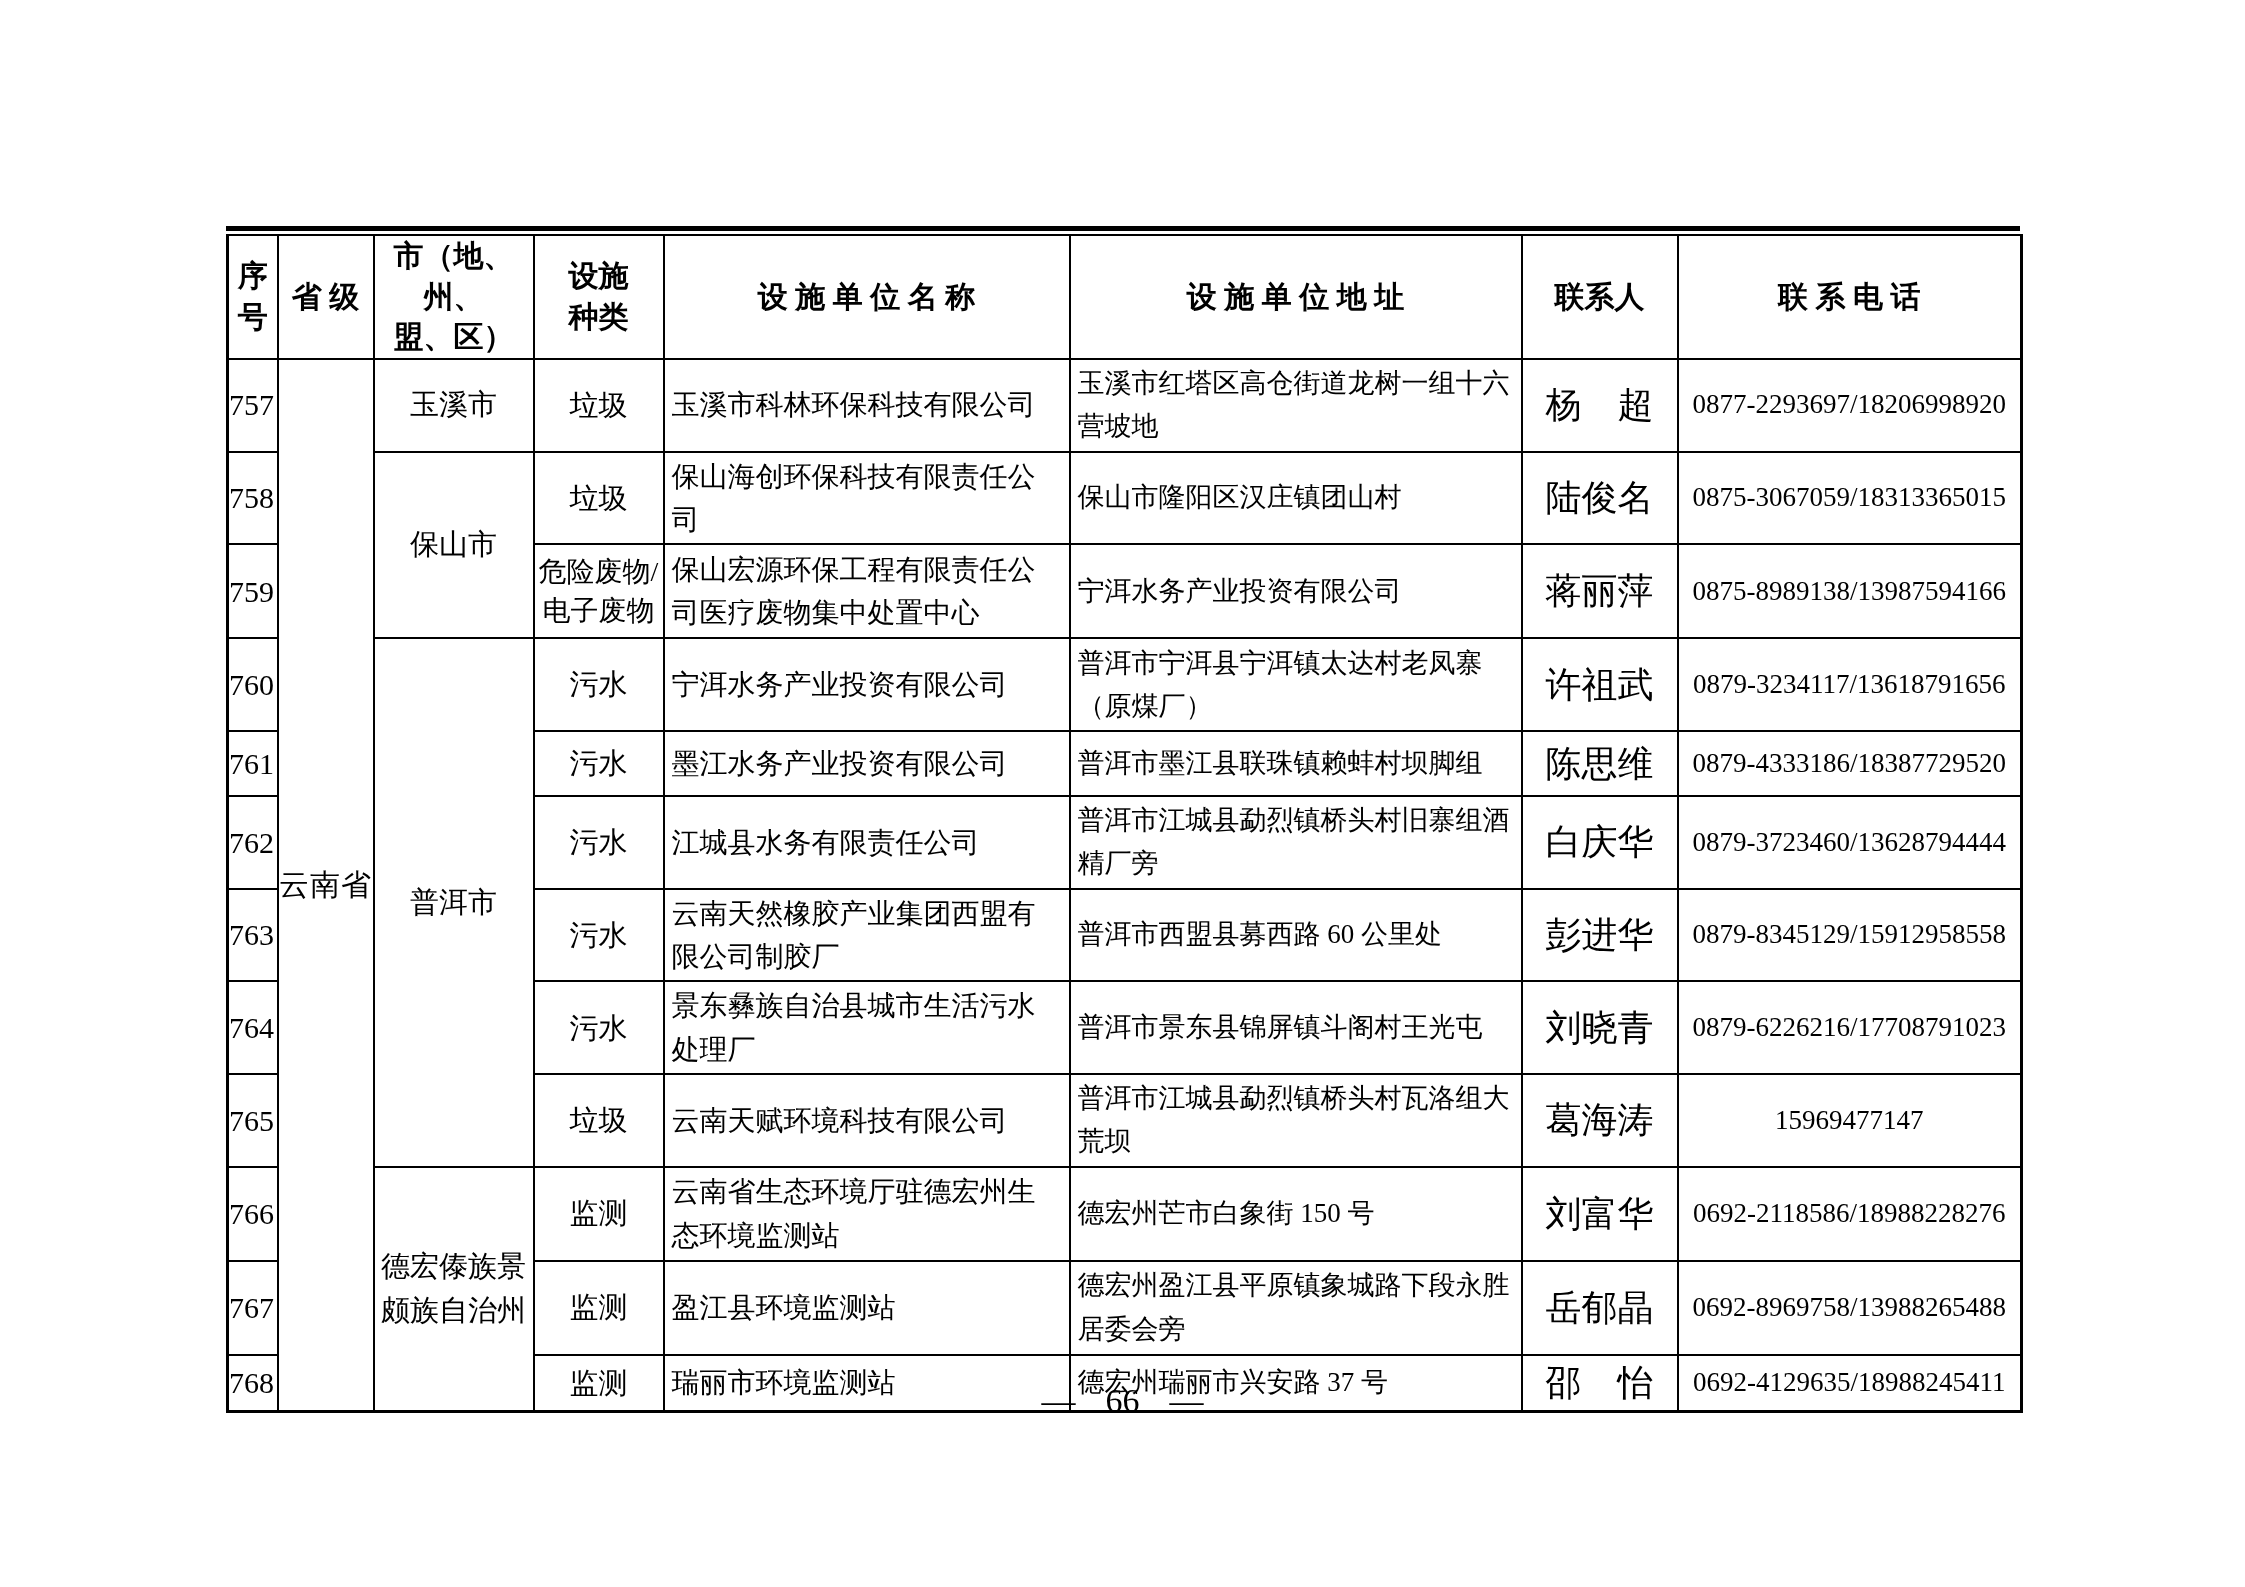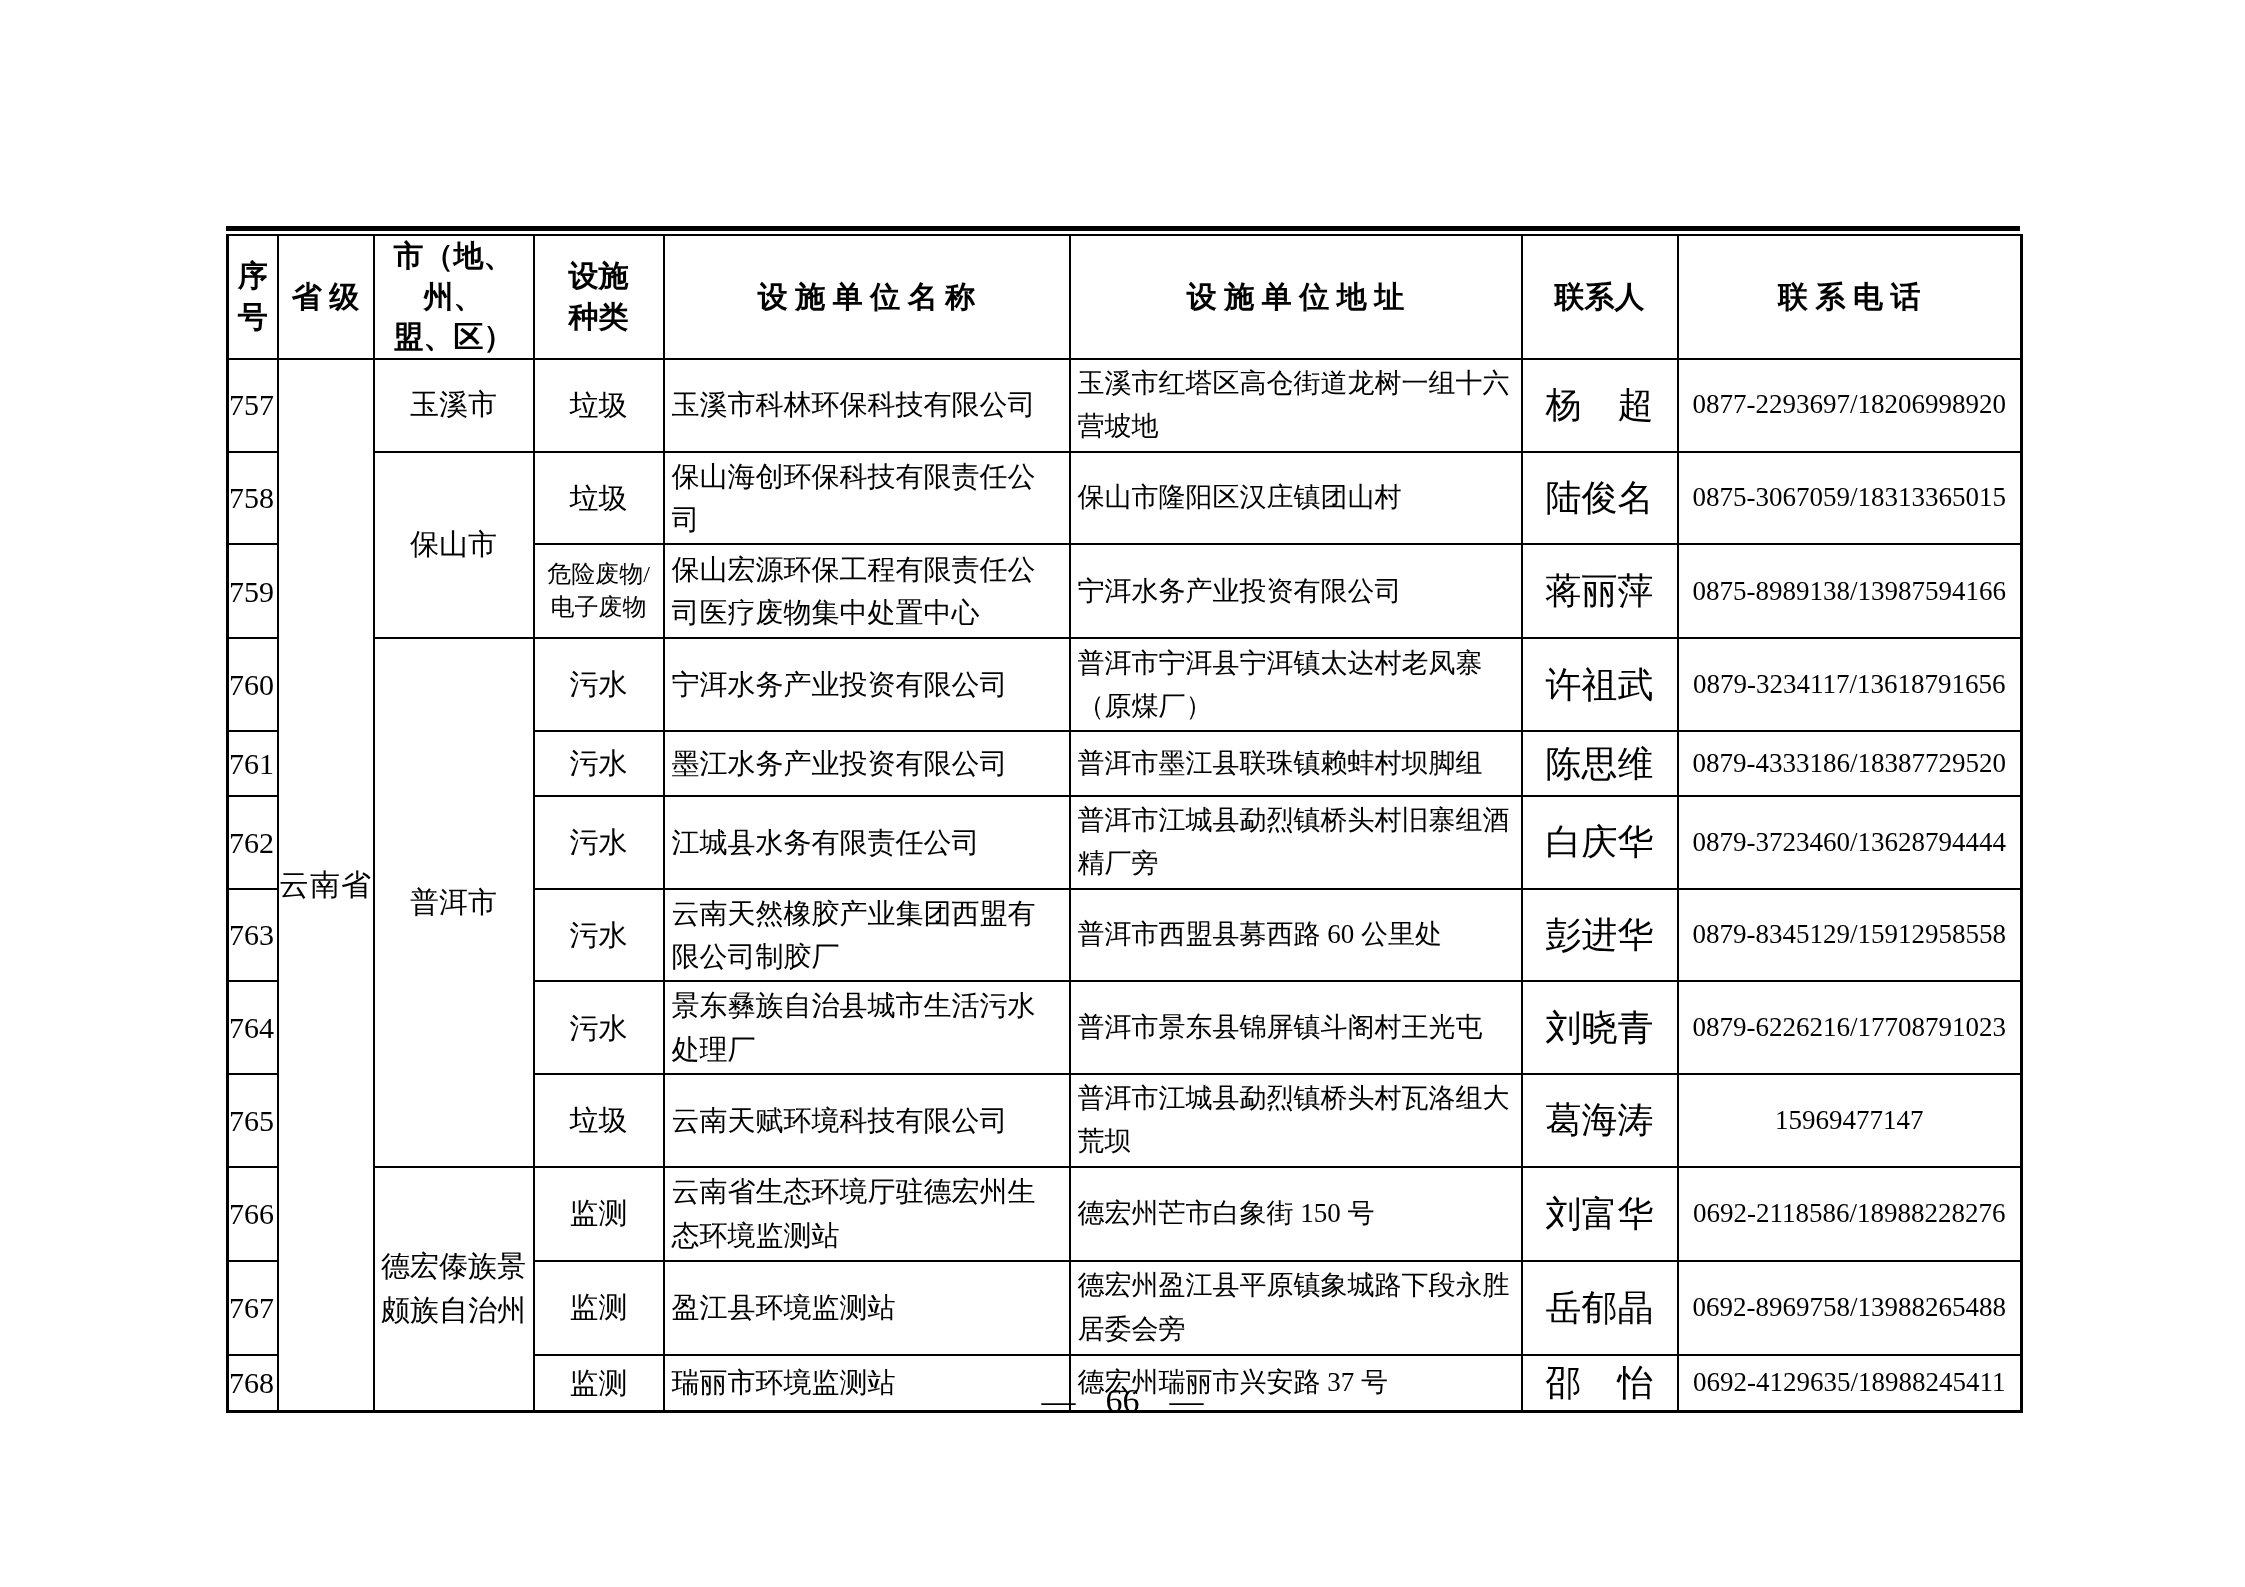--- a/index.html
+++ b/index.html
@@ -59,21 +59,21 @@
     font-weight:bold;
     text-align:center;
     white-space:pre-line;
     line-height:1.35;
   }
   td{font-size:30px;line-height:1.45;}
   td.no{text-align:left;font-size:30px;}
   td.prov{text-align:center;font-size:30px;letter-spacing:1px;}
   td.city{text-align:center;font-size:29px;white-space:pre-line;line-height:1.5;}
   td.type{text-align:center;font-size:29px;white-space:pre-line;line-height:1.4;}
-  td.type.small{font-size:24px;}
+  td.type.small{font-size:28px;}
   td.name{text-align:left;font-size:28px;padding:2px 22px 2px 7px;line-height:1.55;}
   td.addr{text-align:left;font-size:27px;padding:2px 4px 2px 7px;line-height:1.6;}
   td.contact{text-align:center;font-size:36px;}
   td.phone{text-align:center;font-size:27px;}
 
   .footer{
     position:absolute;
     left:0;top:1382px;
     width:100%;
     text-align:center;

